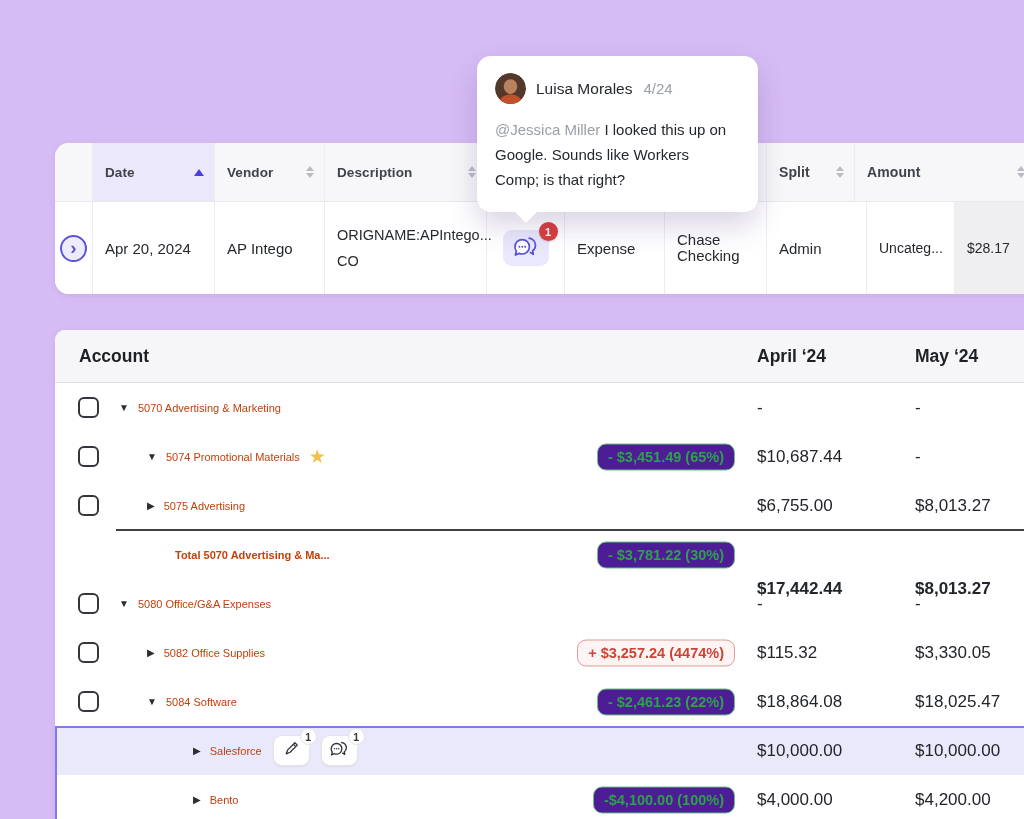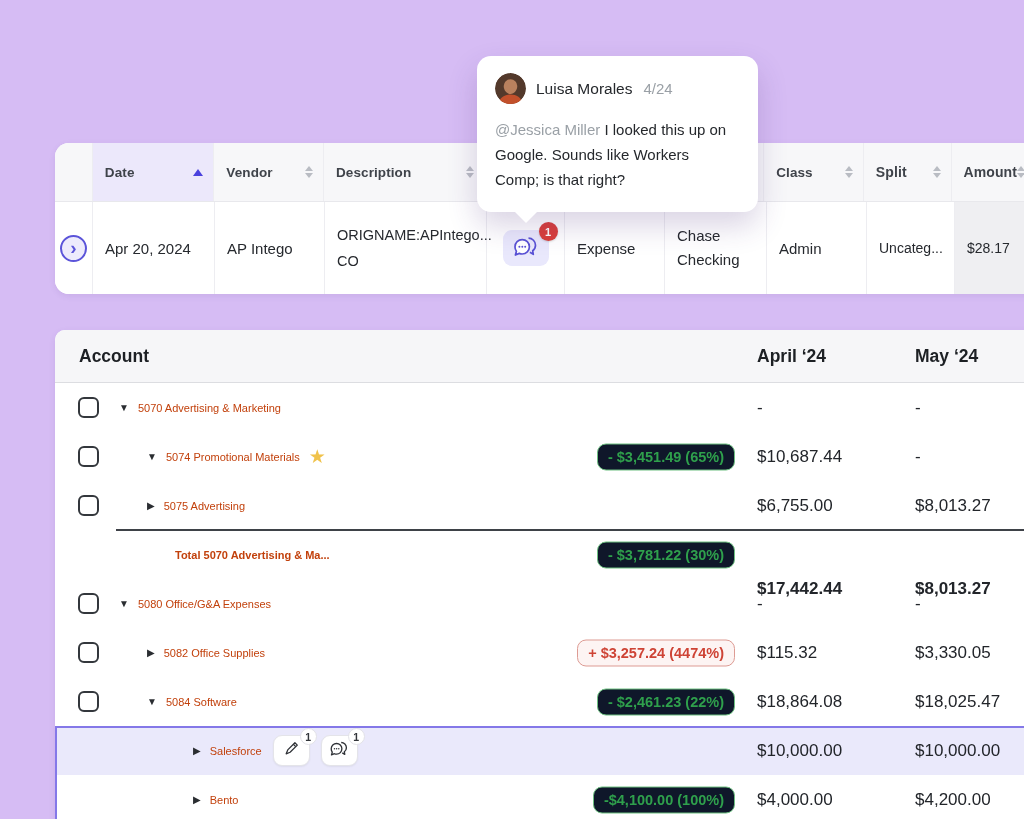--- a/index.html
+++ b/index.html
@@ -28,21 +28,21 @@
     display:flex; align-items:center; padding-left:12px;
     border-right:1px solid #ededf1; font-size:15px; color:#26292e;
   }
   .c-exp { width:38px; padding:0; justify-content:center; }
   .c-date { width:122px; }
   th.c-date, .txn-header .c-date { background:#ece8fb; }
   .c-vendor { width:110px; }
   .c-desc { width:162px; }
   .c-comment { width:78px; padding:0; justify-content:center; }
   .c-type { width:100px; }
-  .c-acct { width:102px; line-height:24px; }
+  .c-acct { width:102px; line-height:16px; }
   .c-class { width:100px; }
   .c-split { width:88px; font-size:14px; }
   .c-amount { flex:1; font-size:14px; border-right:none; }
   .td.c-amount { background:#efeff2; }
   .desc-lines { display:flex; flex-direction:row; justify-content:center; font-size:14.5px; line-height:26px; }
 
   .sort { display:flex; flex-direction:column; gap:2px; }
   .sort .up   { width:0;height:0;border-left:4px solid transparent;border-right:4px solid transparent;border-bottom:5px solid #b9bcc3; }
   .sort .down { width:0;height:0;border-left:4px solid transparent;border-right:4px solid transparent;border-top:5px solid #b9bcc3; }
   .sort-asc .up { border-left-width:5px;border-right-width:5px;border-bottom:7px solid #4a41dd; }
@@ -109,21 +109,21 @@
   .total .row-left { left:120px; }
   .caret { font-size:10px; color:#2a2d31; line-height:1; }
   .acct-name { font-size:11px; color:#c2410c; white-space:nowrap; }
   .total .acct-name { font-weight:700; }
   .star { font-size:19px; color:#f0c24b; line-height:1; }
 
   .badge {
     position:absolute; right:295px; top:50%; transform:translateY(-50%);
     font-size:14.5px; font-weight:700; padding:4px 10px 5px; border-radius:9px; white-space:nowrap;
   }
-  .badge.green { color:#2fa04c; border:1.5px solid #6cc080; background:#0f172a; }
+  .badge.green { color:#2fa04c; border:1.5px solid #6cc080; background:#4c1d95; }
   .badge.red   { color:#ce4335; border:1.5px solid #dd9b93; background:#fdf4f3;margin-left:14px; }
 
   .val { position:absolute; top:50%; transform:translateY(-50%); font-size:17px; color:#22252a; white-space:nowrap; }
   .v1 { left:702px; } .v2 { left:860px; }
   .total .val { font-weight:700;margin-top:34px; }
   .total-line { position:absolute; left:61px; right:0; top:-1px; height:2px; background:#3e4248; }
 
   .sel-bg { position:absolute; left:0; right:0; top:396px; height:49px; background:#eae9fb; }
   .sel-outline {
     position:absolute; left:0; right:0; top:396px; bottom:0;
@@ -166,27 +166,20 @@
       <div class="th c-desc">
         <span>Description</span>
         <span class="sort">
             <span class="up"></span>
             <span class="down"></span>
           </span>
       </div>
       <div class="th c-comment"></div>
       <div class="th c-type"></div>
       <div class="th c-acct"></div>
-      <div class="th c-class">
-        <span>Class</span>
-        <span class="sort">
-            <span class="up"></span>
-            <span class="down"></span>
-          </span>
-      </div>
       <div class="th c-split">
         <span>Split</span>
         <span class="sort">
             <span class="up"></span>
             <span class="down"></span>
           </span>
       </div>
       <div class="th c-amount">
         <span>Amount</span>
         <span class="sort">

